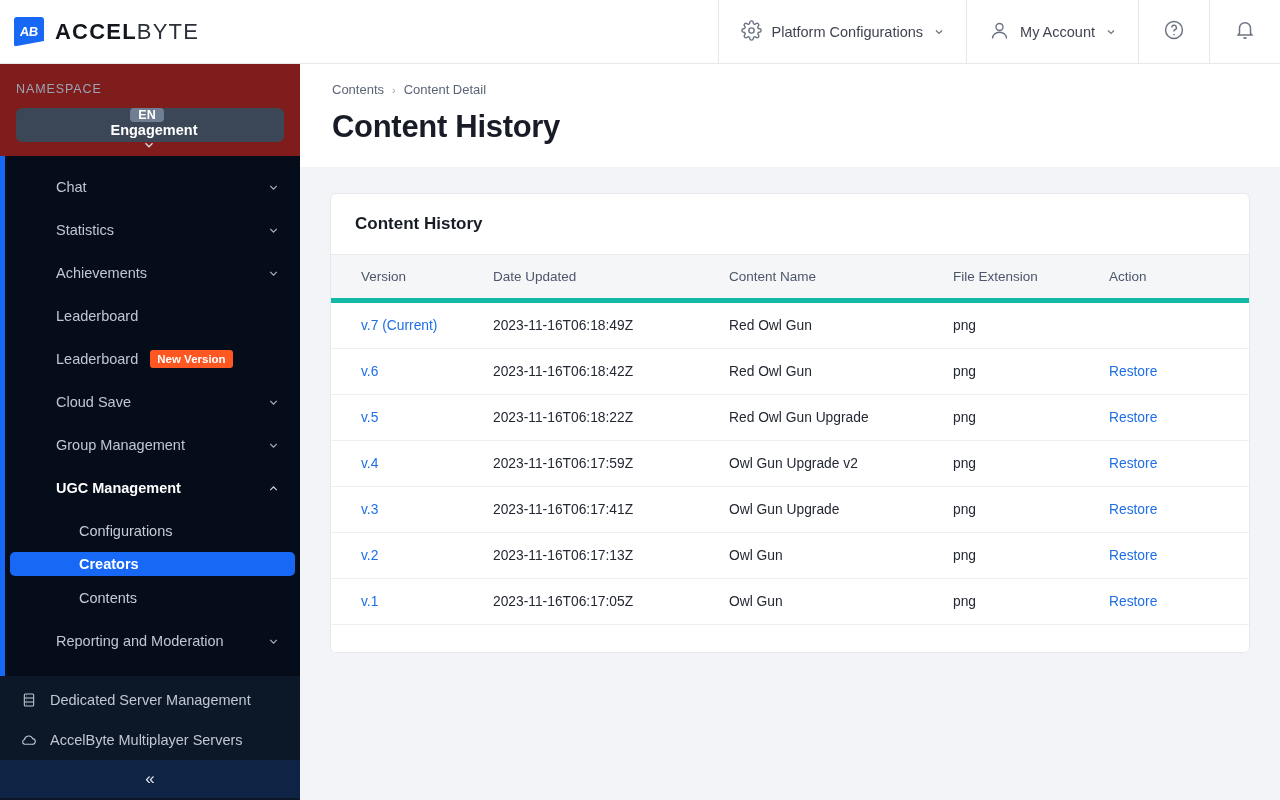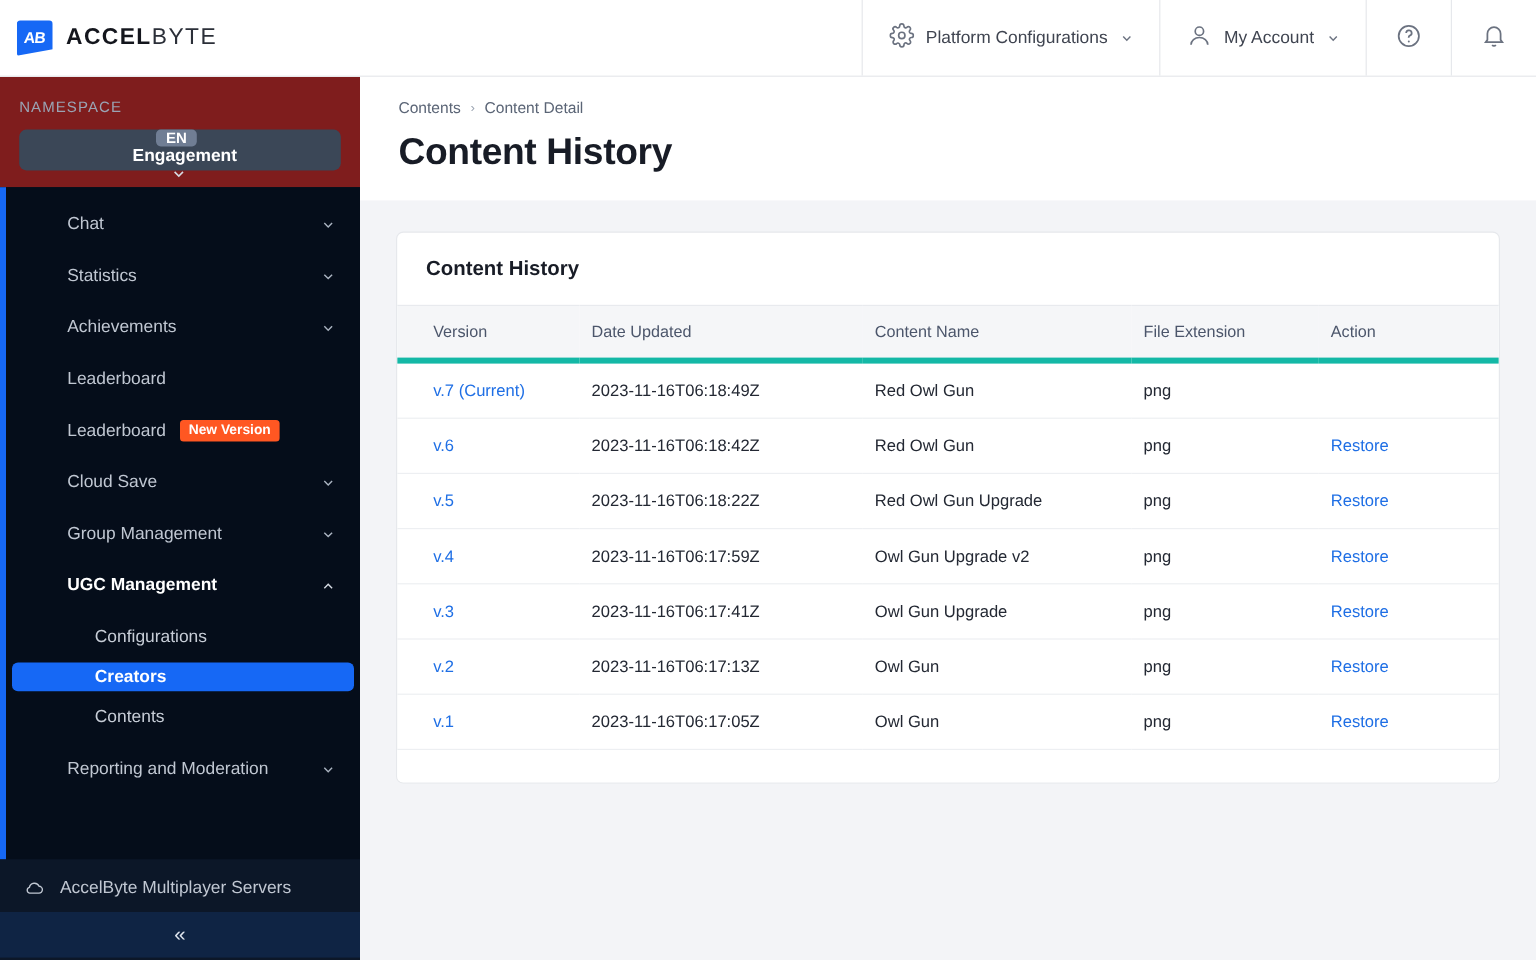--- a/index.html
+++ b/index.html
@@ -20,21 +20,21 @@
   .brand { display: flex; align-items: center; gap: 11px; padding-left: 14px; width: 300px; }
   .logo-mark {
     width: 30px; height: 30px; background: #1668f5; border-radius: 3px;
     position: relative; display: flex; align-items: center; justify-content: center;
     clip-path: polygon(0 0, 100% 0, 100% 82%, 0 100%);
   }
   .logo-mark span {
     color: #fff; font-size: 13px; font-weight: bold; letter-spacing: -0.5px;
     font-family: "Liberation Sans", sans-serif; transform: skewX(-6deg);
   }
-  .logo-text { font-size: 19px; color: #14161d; letter-spacing: 1.2px; }
+  .logo-text { font-size: 22px; color: #14161d; letter-spacing: 1.2px; }
   .logo-text b { font-weight: bold; }
   .logo-text i { font-style: normal; font-weight: 300; color: #2b2f38; }
 
   .topbar-spacer { flex: 1; }
   .tb-item {
     display: flex; align-items: center; gap: 10px; padding: 16px 22px;
     border-left: 1px solid #e6e8ec; color: #3f4450; font-size: 14.5px;
     cursor: pointer; white-space: nowrap;
   }
   .tb-icon-only { padding: 0 24px; }
@@ -288,20 +288,33 @@
           <svg width="13" height="13" viewBox="0 0 24 24" fill="none" stroke="#aab3c0" stroke-width="2.2">
               <polyline points="6 9 12 15 18 9"></polyline>
             </svg>
         </span>
       </div>
     </div>
 
     <div class="side-bottom">
       <div class="sb-item">
         <span class="sb-icon">
+          <svg width="16" height="16" viewBox="0 0 24 24" fill="none" stroke="#c0c7d2" stroke-width="1.6">
+            <rect x="5" y="3" width="14" height="18" rx="1.5"></rect>
+            <line x1="5" y1="9" x2="19" y2="9"></line>
+              <line x1="5" y1="15" x2="19" y2="15"></line>
+            <circle cx="8.5" cy="6" r="0.7" fill="#c0c7d2" stroke="none"></circle>
+            <circle cx="8.5" cy="12" r="0.7" fill="#c0c7d2" stroke="none"></circle>
+            <circle cx="8.5" cy="18" r="0.7" fill="#c0c7d2" stroke="none"></circle>
+          </svg>
+        </span>
+        <span>Dedicated Server Management</span>
+      </div>
+      <div class="sb-item">
+        <span class="sb-icon">
           <svg width="18" height="18" viewBox="0 0 24 24" fill="none" stroke="#c0c7d2" stroke-width="1.6">
             <path d="M6.5 18h11a4 4 0 0 0 .3-8 6 6 0 0 0-11.4 1.2A3.5 3.5 0 0 0 6.5 18z"></path>
           </svg>
         </span>
         <span>AccelByte Multiplayer Servers</span>
       </div>
       <div class="collapse-bar">
         <span>«</span>
       </div>
     </div>

